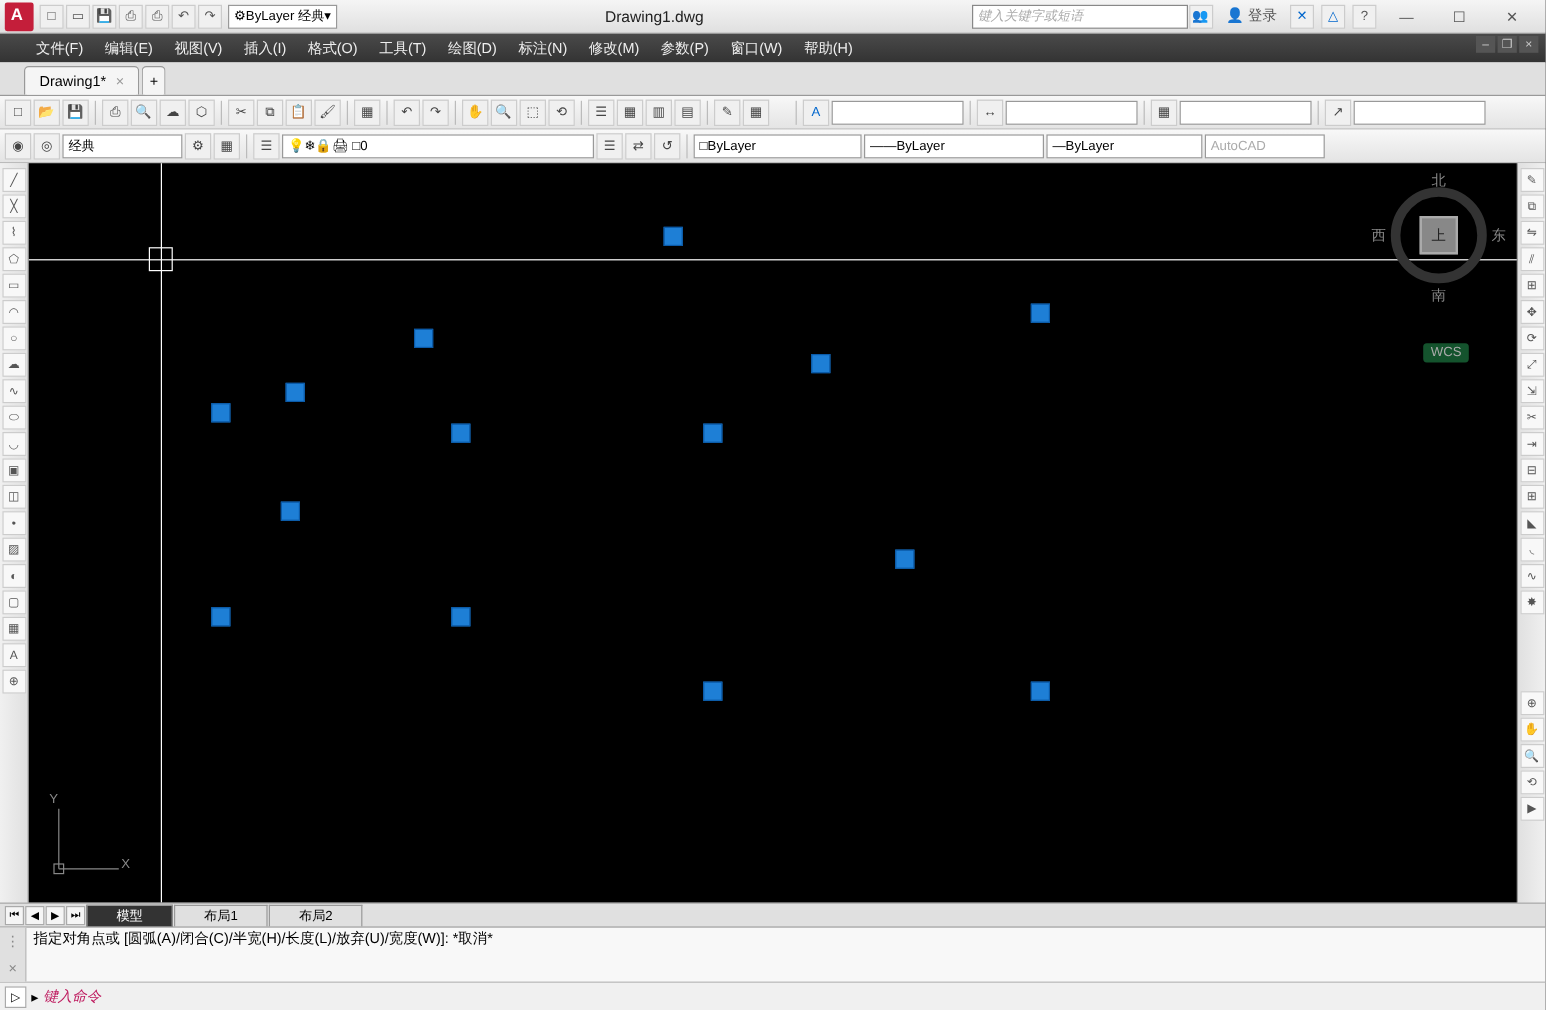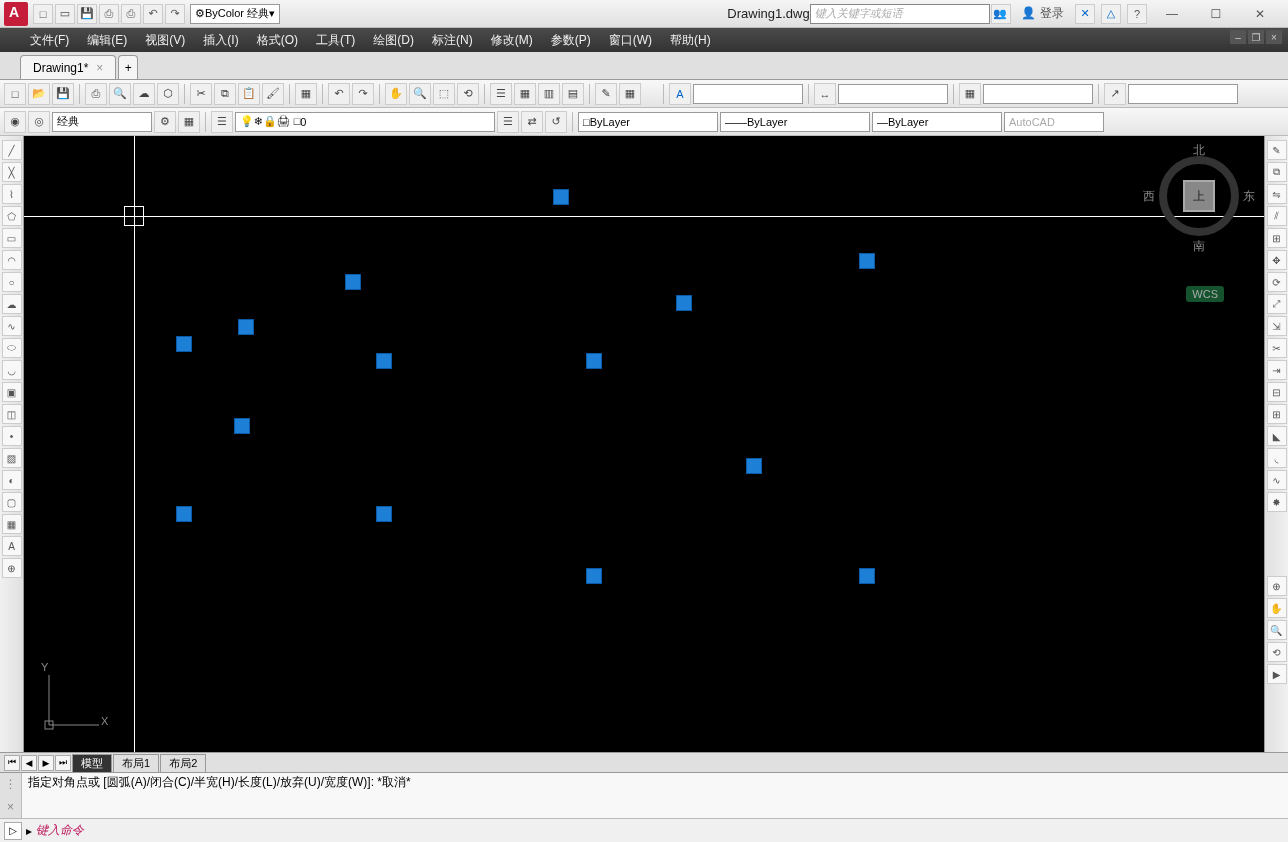--- a/index.html
+++ b/index.html
@@ -2,21 +2,21 @@
 <html><head>
 <meta charset="utf-8">
 <style>
 * { margin: 0; padding: 0; box-sizing: border-box; font-family: "Microsoft YaHei", Arial, sans-serif; }
 body { width: 1288px; height: 842px; background: #e8e8e8; overflow: hidden; font-size: 12px; }
 .titlebar { height: 28px; background: linear-gradient(#f5f5f5,#e0e0e0); display: flex; align-items: center; border-bottom: 1px solid #bbb; }
 .titlebar .logo { width: 24px; height: 24px; background: #c41e3a; margin: 0 4px; border-radius: 2px; position: relative; }
 .titlebar .logo::before { content:"A"; color:#fff; font-weight:bold; font-size:14px; position:absolute; left:5px; top:2px; }
 .qat-btn { width: 20px; height: 20px; background: #f0f0f0; border: 1px solid #ccc; margin: 0 1px; display:inline-flex; align-items:center; justify-content:center; font-size:11px; color:#555; }
 .ws-select { height: 20px; background:#fff; border:1px solid #999; padding:0 4px; font-size:11px; display:inline-flex; align-items:center; margin-left:4px; }
-.title-text { flex:1; text-align:right; color:#222; font-size:13px; }
+.title-text { flex:1; text-align:center; color:#222; font-size:13px; }
 .search-box { width:180px; height:20px; border:1px solid #888; background:#fff; padding:0 4px; color:#aaa; font-style:italic; font-size:11px; display:flex; align-items:center; }
 .title-right { display:flex; align-items:center; gap:4px; padding-right:8px; }
 .win-btn { width:40px; height:20px; display:flex; align-items:center; justify-content:center; color:#555; }
 .menubar { height: 24px; background: linear-gradient(#4a4a4a,#333); display:flex; align-items:center; padding:0 30px; gap:18px; color:#eee; font-size:12px; }
 .menu-item { cursor:pointer; }
 .doctabs { height: 28px; background:#e0e0e0; display:flex; align-items:flex-end; padding-left:20px; border-bottom:1px solid #999; }
 .doctab { height:24px; background:#f5f5f5; border:1px solid #999; border-bottom:none; padding:0 12px; display:flex; align-items:center; font-size:12px; border-radius:4px 4px 0 0; margin-right:2px; }
 .doctab .close { margin-left:8px; color:#999; }
 .toolbar-row { height: 28px; background: linear-gradient(#f8f8f8,#e4e4e4); border-bottom:1px solid #bbb; display:flex; align-items:center; padding:0 4px; gap:2px; overflow:hidden; }
 .tb-btn { width:22px; height:22px; background:#f0f0f0; border:1px solid #ccc; display:inline-flex; align-items:center; justify-content:center; font-size:11px; color:#444; flex-shrink:0; }
@@ -35,21 +35,21 @@
 .dashseg { stroke:#1e7fd6; stroke-width:9; stroke-dasharray:30 28; }
 .dotted { stroke:#fff; stroke-width:1; stroke-dasharray:3 4; fill:none; }
 .ucs { position:absolute; left:15px; bottom:15px; color:#888; font-size:11px; }
 .viewcube { position:absolute; right:15px; top:10px; width:100px; height:100px; }
 .vc-ring { position:absolute; left:10px; top:10px; width:80px; height:80px; border:8px solid #333; border-radius:50%; }
 .vc-face { position:absolute; left:34px; top:34px; width:32px; height:32px; background:#888; border:2px solid #aaa; display:flex; align-items:center; justify-content:center; color:#222; font-size:12px; }
 .vc-label { position:absolute; color:#888; font-size:12px; }
 .wcs-badge { position:absolute; right:40px; top:150px; padding:2px 6px; background:#14532d; color:#aaa; font-size:11px; border-radius:3px; }
 .layout-tabs { height:20px; background:#e0e0e0; border-top:1px solid #999; display:flex; align-items:center; padding-left:4px; font-size:11px; }
 .lt-nav { width:16px; height:16px; border:1px solid #aaa; background:#f5f5f5; display:flex; align-items:center; justify-content:center; font-size:9px; margin-right:1px; }
-.ltab { padding:1px 8px; border:1px solid #999; border-bottom:none; margin-right:1px; }
+.ltab { padding:1px 24px; border:1px solid #999; border-bottom:none; margin-right:1px; }
 .ltab.active { background:#333; color:#fff; }
 .cmd-area { height:46px; background:#f8f8f8; border-top:1px solid #999; display:flex; font-family:"SimSun",monospace; font-size:12px; }
 .cmd-handle { width:22px; background:#e0e0e0; border-right:1px solid #bbb; display:flex; flex-direction:column; justify-content:space-around; align-items:center; color:#888; }
 .cmd-text { flex:1; padding:2px 6px; line-height:15px; }
 .cmd-input-row { height:24px; background:#f0f0f0; border-top:1px solid #bbb; display:flex; align-items:center; padding:0 4px; font-family:"SimSun",monospace; font-size:12px; }
 .cmd-input-row .prompt-icon { width:18px; height:18px; border:1px solid #aaa; background:#fff; margin-right:4px; display:flex; align-items:center; justify-content:center; font-size:10px; }
 .cmd-input { flex:1; color:#be185d; font-style:italic; }
 .min-restore { position:absolute; right:6px; top:30px; display:flex; gap:2px; }
 .min-restore div { width:16px; height:14px; background:#555; color:#ccc; font-size:10px; display:flex; align-items:center; justify-content:center; }
 </style>
@@ -58,21 +58,21 @@
 
 <div class="titlebar">
   <div class="logo"></div>
   <div class="qat-btn">□</div>
   <div class="qat-btn">▭</div>
   <div class="qat-btn">💾</div>
   <div class="qat-btn">⎙</div>
   <div class="qat-btn">⎙</div>
   <div class="qat-btn">↶</div>
   <div class="qat-btn">↷</div>
-  <div class="ws-select">⚙ <span>ByColor 经典</span> ▾</div>
+  <div class="ws-select">⚙ <span>ByLayer 经典</span> ▾</div>
   <div class="title-text">Drawing1.dwg</div>
   <div class="search-box">
       <span>键入关键字或短语</span>
     </div>
   <div class="title-right">
     <div class="qat-btn">👥</div>
     <div style="padding:0 6px;color:#555">👤 <span>登录</span></div>
     <div class="qat-btn" style="color:#06c">✕</div>
     <div class="qat-btn" style="color:#06c">△</div>
     <div class="qat-btn">?</div>

